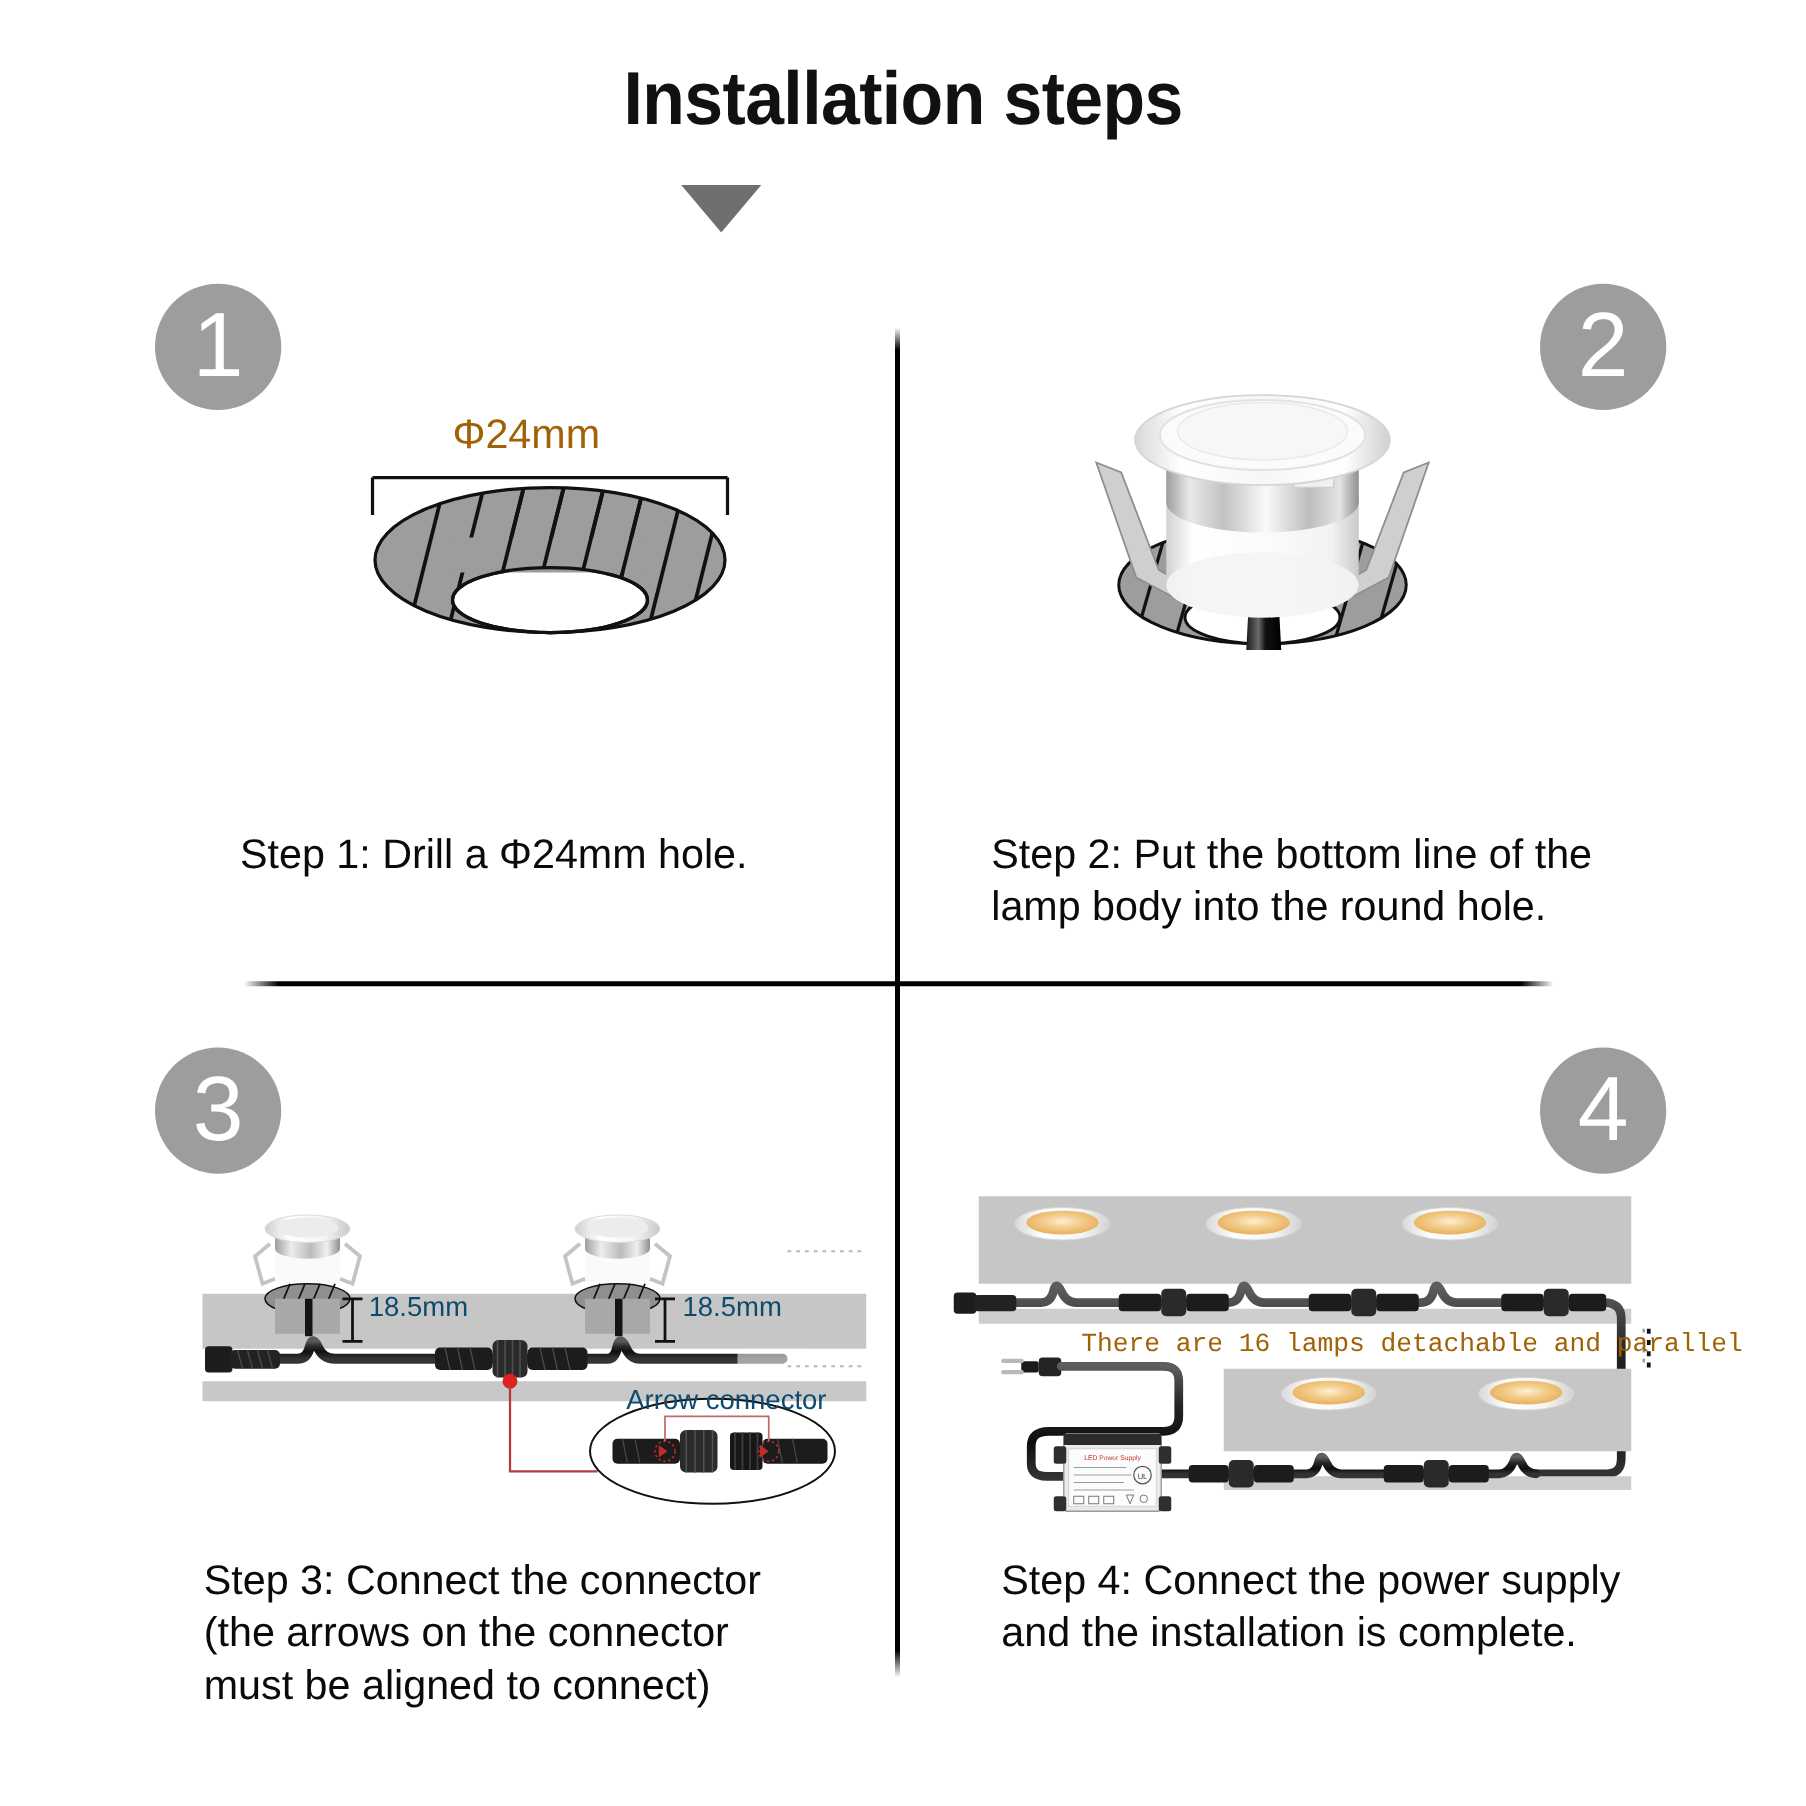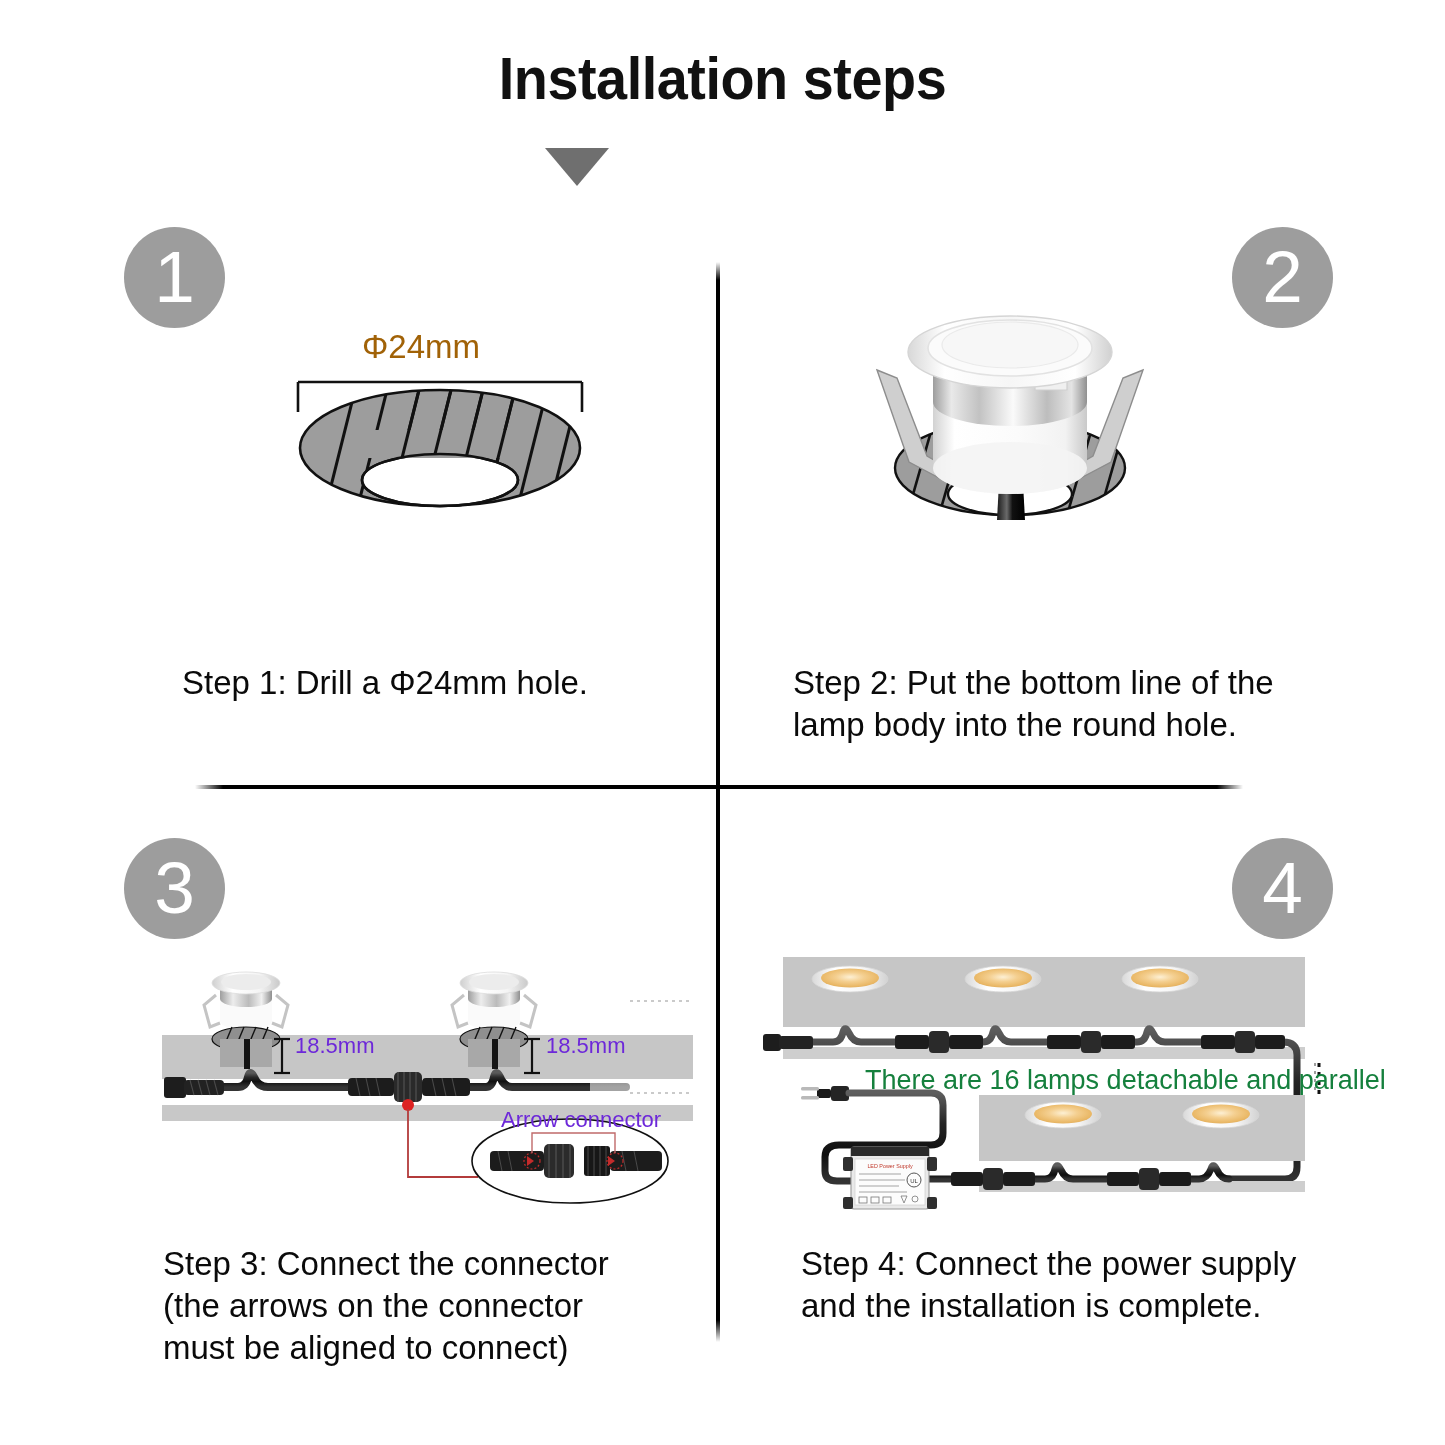--- a/index.html
+++ b/index.html
@@ -67,21 +67,21 @@
 
   
   .caption {
     position: absolute;
     font-size: 33px;
     line-height: 42px;
     color: #0a0a0a;
     font-family: "Liberation Sans", sans-serif;
     white-space: pre-line;
   }
-  #cap1 { left: 182px; top: 662px; width: 520px; }
+  #cap1 { left: 192px; top: 662px; width: 520px; }
   #cap2 { left: 793px; top: 662px; width: 560px; }
   #cap3 { left: 163px; top: 1243px; width: 530px; }
   #cap4 { left: 801px; top: 1243px; width: 570px; }
 
   
   .art { position: absolute; }
 
   
   #art1 { left: 290px; top: 330px; width: 300px; height: 190px; }
   .dim-label {
@@ -90,30 +90,30 @@
     font-family: "Liberation Sans", sans-serif;
   }
 
   
   #art2 { left: 845px; top: 290px; width: 370px; height: 300px; }
 
   
   #art3 { left: 160px; top: 965px; width: 535px; height: 245px; }
   .small-lbl {
     position: absolute;
-    font-size: 22px; color: #6d28d9;
+    font-size: 22px; color: #0c4a6e;
     font-family: "Liberation Sans", sans-serif;
   }
 
   
   #art4 { left: 755px; top: 935px; width: 580px; height: 300px; }
   .note-lbl {
     position: absolute;
-    font-size: 27px; color: #15803d;
-    font-family: Liberation Sans, sans-serif;
+    font-size: 21px; color: #a16207;
+    font-family: Liberation Mono, monospace;
     white-space: nowrap;
   }
 </style>
 </head>
 <body>
 
 <div id="page">
 
   <div class="title">Installation steps</div>
   <div class="title-arrow"></div>

